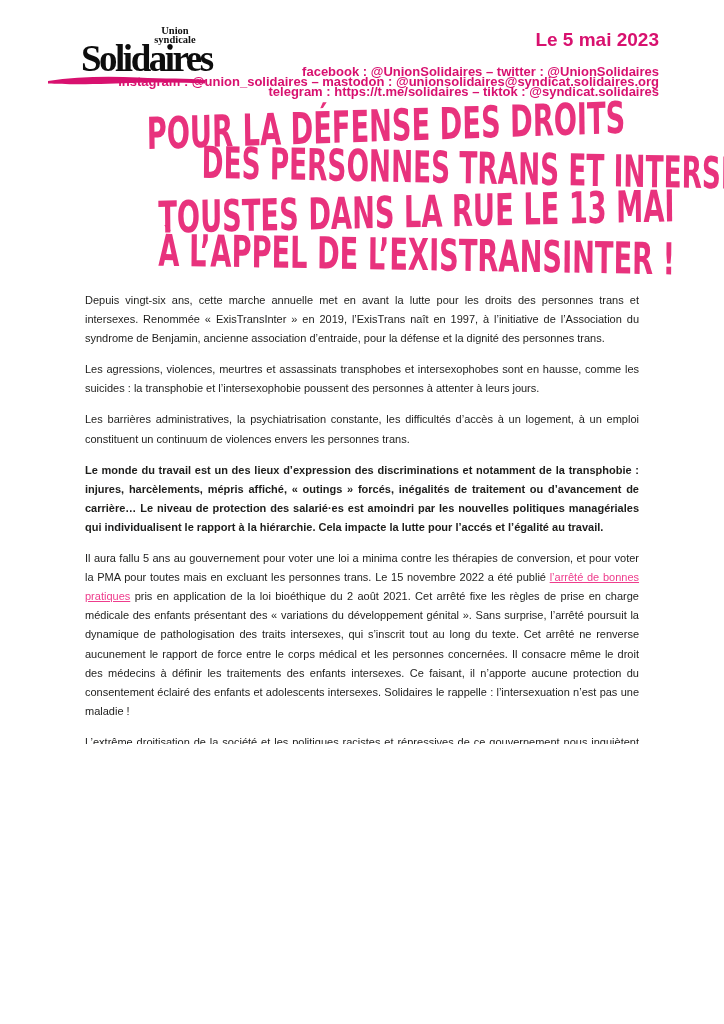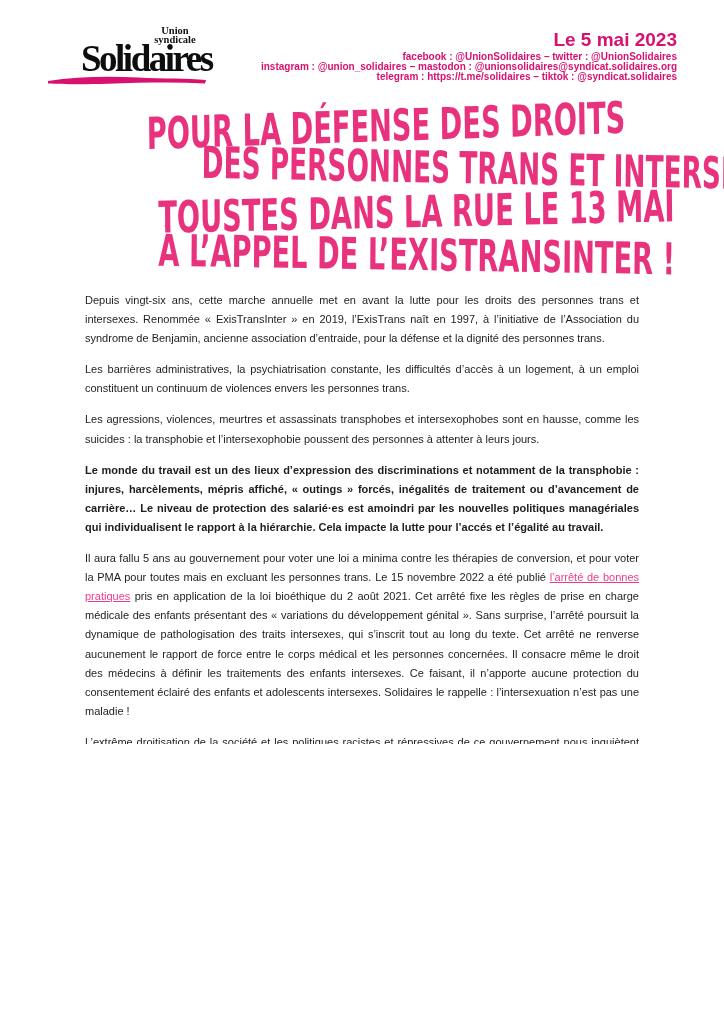--- a/index.html
+++ b/index.html
@@ -17,25 +17,25 @@
     font-size:10.5px; line-height:8.8px; color:#121212;
   }
   .logo-name {
     position:absolute; left:0; top:13px;
     font-family:"Liberation Serif", serif; font-weight:700;
     font-size:37px; letter-spacing:-2.5px; color:#0d0d0d; white-space:nowrap;margin-left:36px;
   }
   .logo-underline { position:absolute; left:1px; top:50px; }
 
   .header-right {
-    position:absolute; right:47px; top:29px; text-align:right;
+    position:absolute; right:65px; top:29px; text-align:right;
     color:#d8116f; font-weight:700;
   }
   .date { font-size:19px; line-height:21px; }
-  .socials { margin-top:2px; font-size:10px; line-height:10.2px; }
+  .socials { margin-top:17px; font-size:13px; line-height:10.2px; }
 
   
   .headline { position:absolute; left:0; right:0; top:104px; text-align:center; color:#e8327d; }
   .hl-row { height:43px; }
   .hl-line {
     display:inline-block; white-space:nowrap; text-transform:uppercase;
     font-family:"DejaVu Sans", sans-serif; font-weight:700;
     font-size:44px; line-height:43px; transform-origin:center;
   }
   .r1 { transform:scaleX(0.62) rotate(-1.2deg); }
@@ -94,22 +94,22 @@
     <div class="hl-row">
       <span class="hl-line r3">toustes dans la rue le 13 mai</span>
     </div>
     <div class="hl-row">
       <span class="hl-line r4">à l’appel de l’ExisTransInter !</span>
     </div>
   </div>
 
   <main class="content">
     <p>Depuis vingt-six ans, cette marche annuelle met en avant la lutte pour les droits des personnes trans et intersexes. Renommée « ExisTransInter » en 2019, l’ExisTrans naît en 1997, à l’initiative de l’Association du syndrome de Benjamin, ancienne association d’entraide, pour la défense et la dignité des personnes trans.</p>
+    <p>Les agressions, violences, meurtres et assassinats transphobes et intersexophobes sont en hausse, comme les suicides : la transphobie et l’intersexophobie poussent des personnes à attenter à leurs jours.</p>
     <p>Les barrières administratives, la psychiatrisation constante, les difficultés d’accès à un logement, à un emploi constituent un continuum de violences envers les personnes trans.</p>
-    <p>Les agressions, violences, meurtres et assassinats transphobes et intersexophobes sont en hausse, comme les suicides : la transphobie et l’intersexophobie poussent des personnes à attenter à leurs jours.</p>
     <p class="bold">Le monde du travail est un des lieux d’expression des discriminations et notamment de la transphobie : injures, harcèlements, mépris affiché, « outings » forcés, inégalités de traitement ou d’avancement de carrière… Le niveau de protection des salarié·es est amoindri par les nouvelles politiques managériales qui individualisent le rapport à la hiérarchie. Cela impacte la lutte pour l’accés et l’égalité au travail.</p>
     <p><span>Il aura fallu 5 ans au gouvernement pour voter une loi a minima contre les thérapies de conversion, et pour voter la PMA pour toutes mais en excluant les personnes trans. Le 15 novembre 2022 a été publié </span><a class="inline-link">l’arrêté de bonnes pratiques</a><span> pris en application de la loi bioéthique du 2 août 2021. Cet arrêté fixe les règles de prise en charge médicale des enfants présentant des « variations du développement génital ». Sans surprise, l’arrêté poursuit la dynamique de pathologisation des traits intersexes, qui s’inscrit tout au long du texte. Cet arrêté ne renverse aucunement le rapport de force entre le corps médical et les personnes concernées. Il consacre même le droit des médecins à définir les traitements des enfants intersexes. Ce faisant, il n’apporte aucune protection du consentement éclairé des enfants et adolescents intersexes. Solidaires le rappelle : l’intersexuation n’est pas une maladie !</span></p>
     <p>L’extrême droitisation de la société et les politiques racistes et répressives de ce gouvernement nous inquiètent aussi fortement. Les personnes trans migrantes, qui souffrent déjà de discriminations à l’embauche et au travail extrêmement fortes, pour ne pas dire qu’elles sont privées de l’emploi, sont parmi les catégories les plus sensibles aux expulsions. Elles souffrent aussi de discrimination aux aides, d’accès à la médecine, au logement, de discriminations judiciaires qui vont être accentuées avec le projet de loi asile et immigration de Darmanin par l’augmentation de ces procédures et les exposera encore plus aux expulsions et par la suppression de l’Aide Médicale d’État (AME).</p>
   </main>
 
   <footer class="footer">
     <a>solidaires.org</a>
   </footer>
 
 </div>

